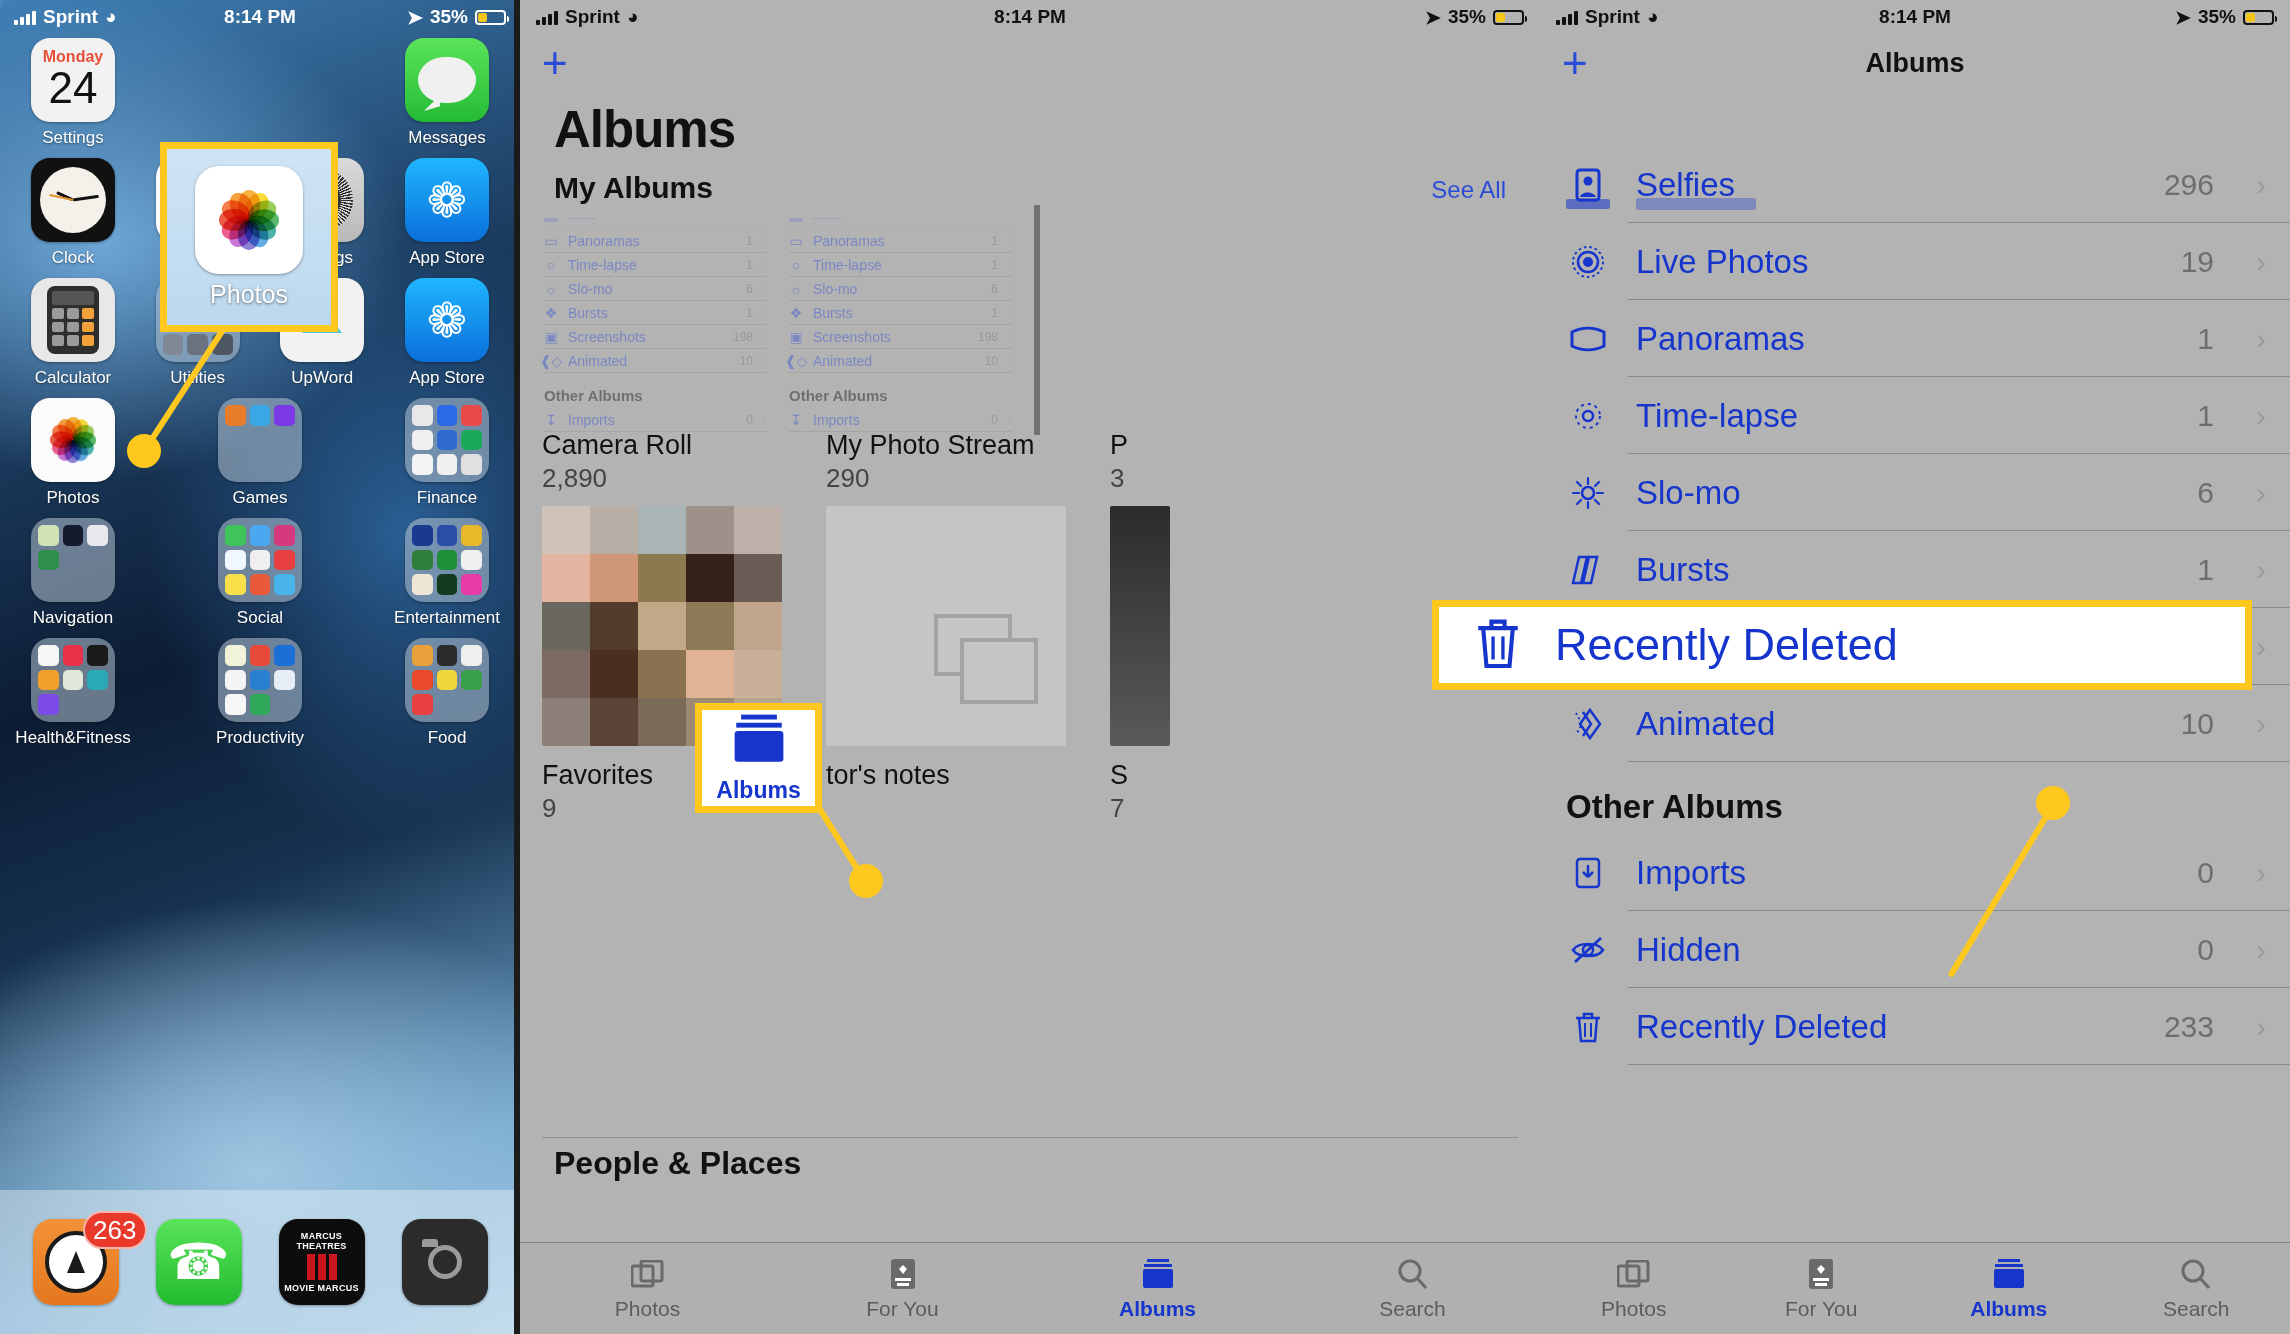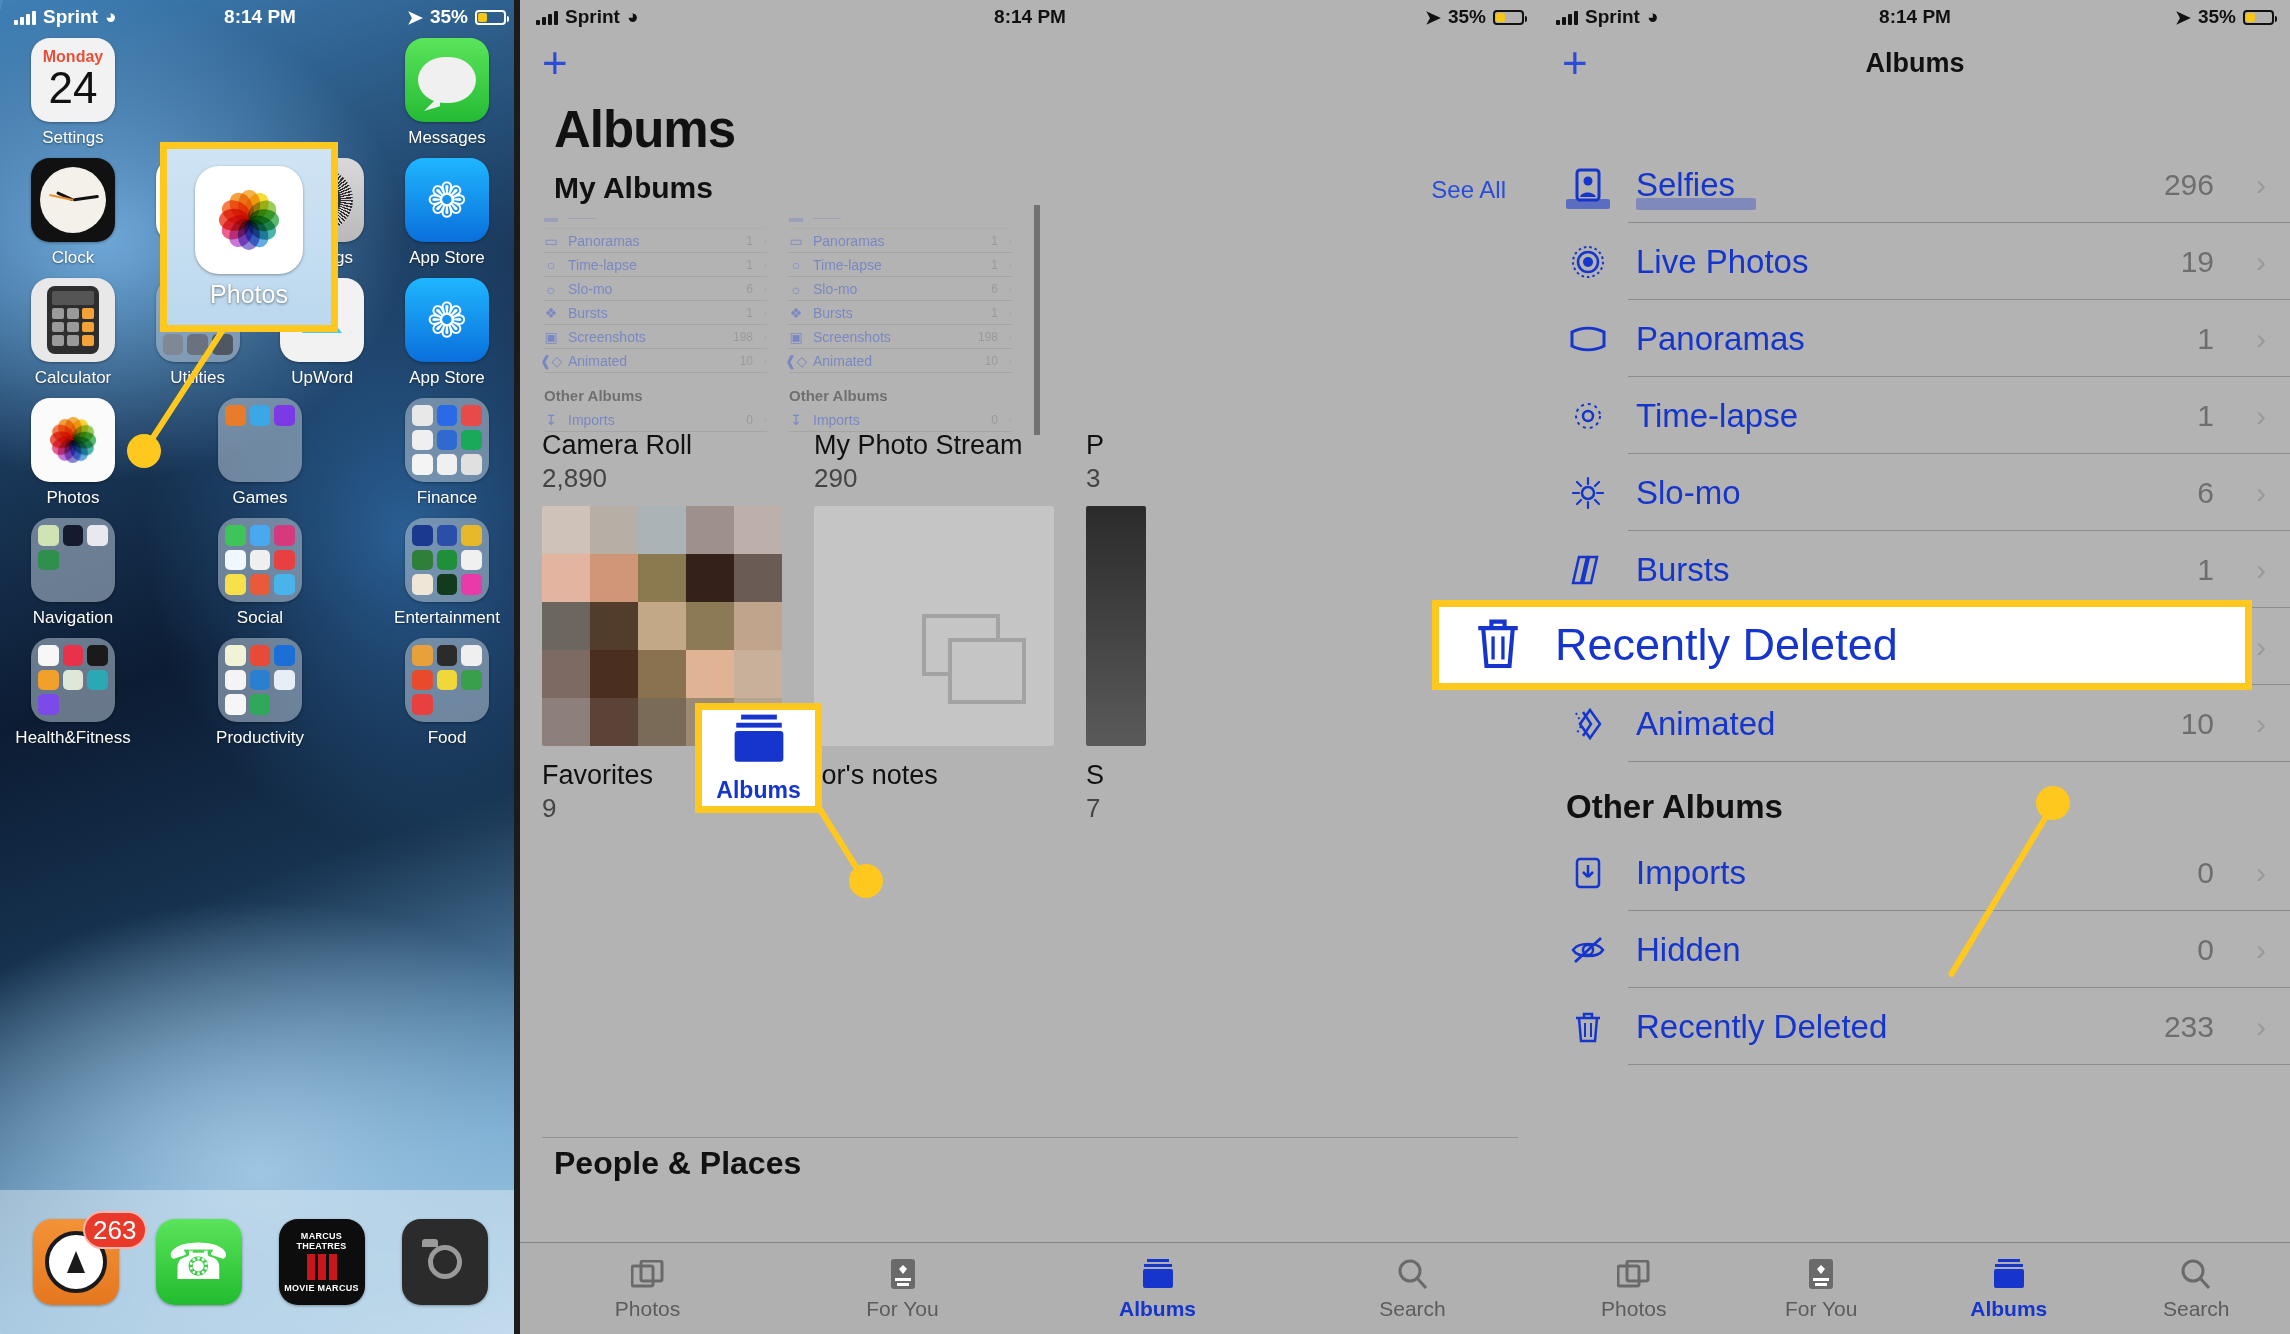--- a/index.html
+++ b/index.html
@@ -136,21 +136,21 @@
 
   
   .ghost{position:absolute;left:24px;right:0;top:205px;height:230px;display:flex;gap:0;opacity:.42;pointer-events:none;}
   .ghost-col{width:245px;padding-right:22px;}
   .grow{display:flex;align-items:center;gap:10px;height:24px;border-bottom:1px solid rgba(0,0,0,.18);font-size:14px;color:#2b4cd8;}
   .grow .gi{width:14px;height:14px;color:#2b4cd8;display:flex;align-items:center;justify-content:center;}
   .grow .gn{margin-left:auto;color:#777;font-size:12px;}
   .grow .gc{color:#9a9a9a;font-size:12px;}
   .gsec{font-size:15px;font-weight:700;color:#111;margin:14px 0 4px;}
 
-  .albgrid{position:absolute;left:0;right:0;top:430px;bottom:150px;display:flex;gap:0;padding:0 22px;overflow:hidden;}
+  .albgrid{position:absolute;left:0;right:0;top:430px;bottom:150px;display:flex;gap:12px;padding:0 22px;overflow:hidden;}
   .albcell{width:240px;margin-right:32px;flex:none;}
   .albname{font-size:27px;color:#111;line-height:1.15;white-space:nowrap;overflow:hidden;}
   .albcount{font-size:26px;color:#444;margin-top:2px;}
   .albthumb{margin-top:12px;width:240px;height:240px;background:#c5c5c5;border-radius:2px;overflow:hidden;position:relative;}
   .mosaic{display:grid;grid-template-columns:repeat(5,1fr);grid-template-rows:repeat(5,1fr);width:100%;height:100%;}
   .mosaic i{display:block;}
   .emptyph{position:absolute;left:50%;top:50%;transform:translate(-50%,-50%);}
   .emptyph .r1{width:78px;height:62px;border:4px solid #a3a3a3;position:absolute;left:-12px;top:-12px;}
   .emptyph .r2{width:78px;height:66px;border:4px solid #a3a3a3;position:absolute;left:14px;top:12px;background:#c5c5c5;}
   .peopleplaces{position:absolute;left:34px;bottom:152px;font-size:32px;font-weight:800;color:#111;}

